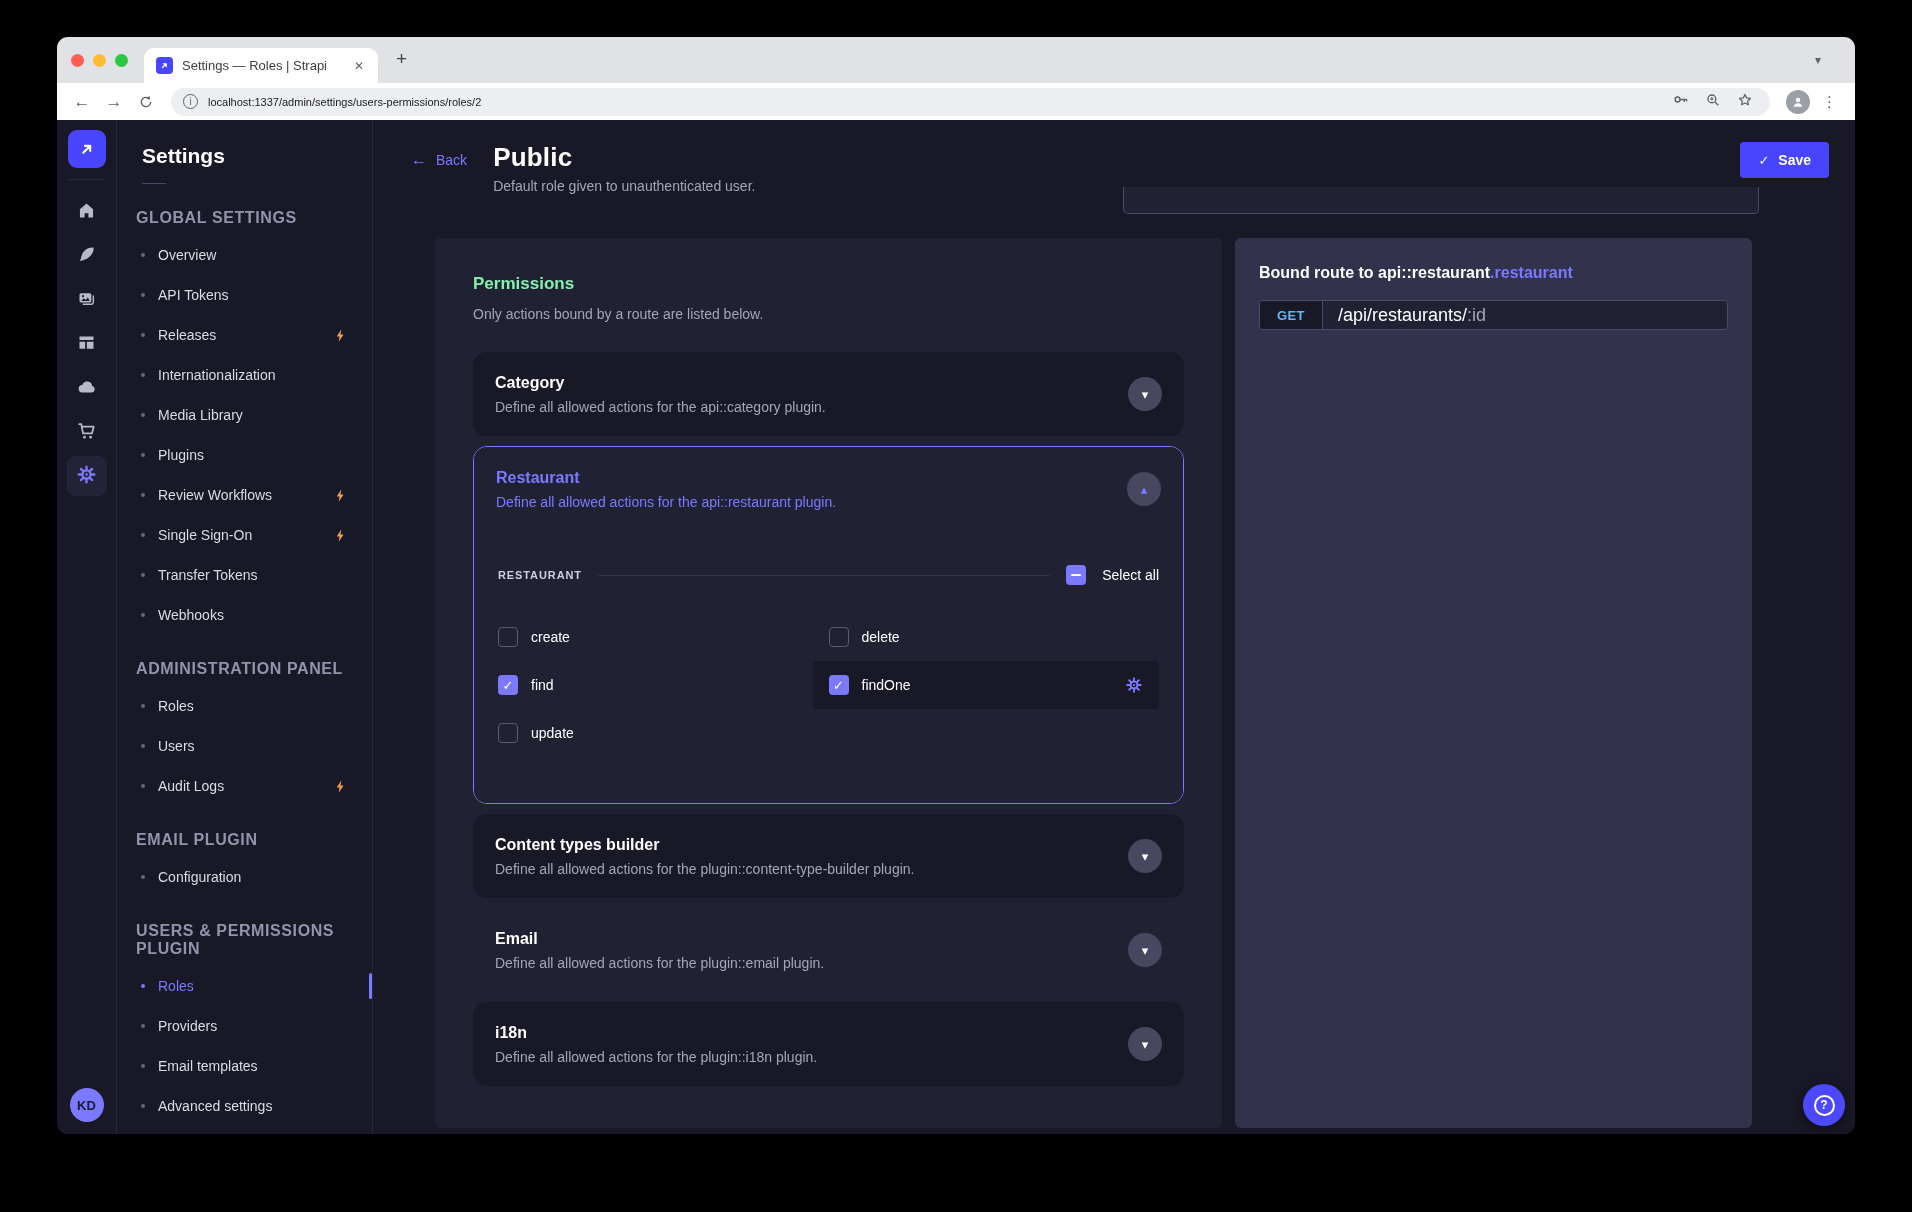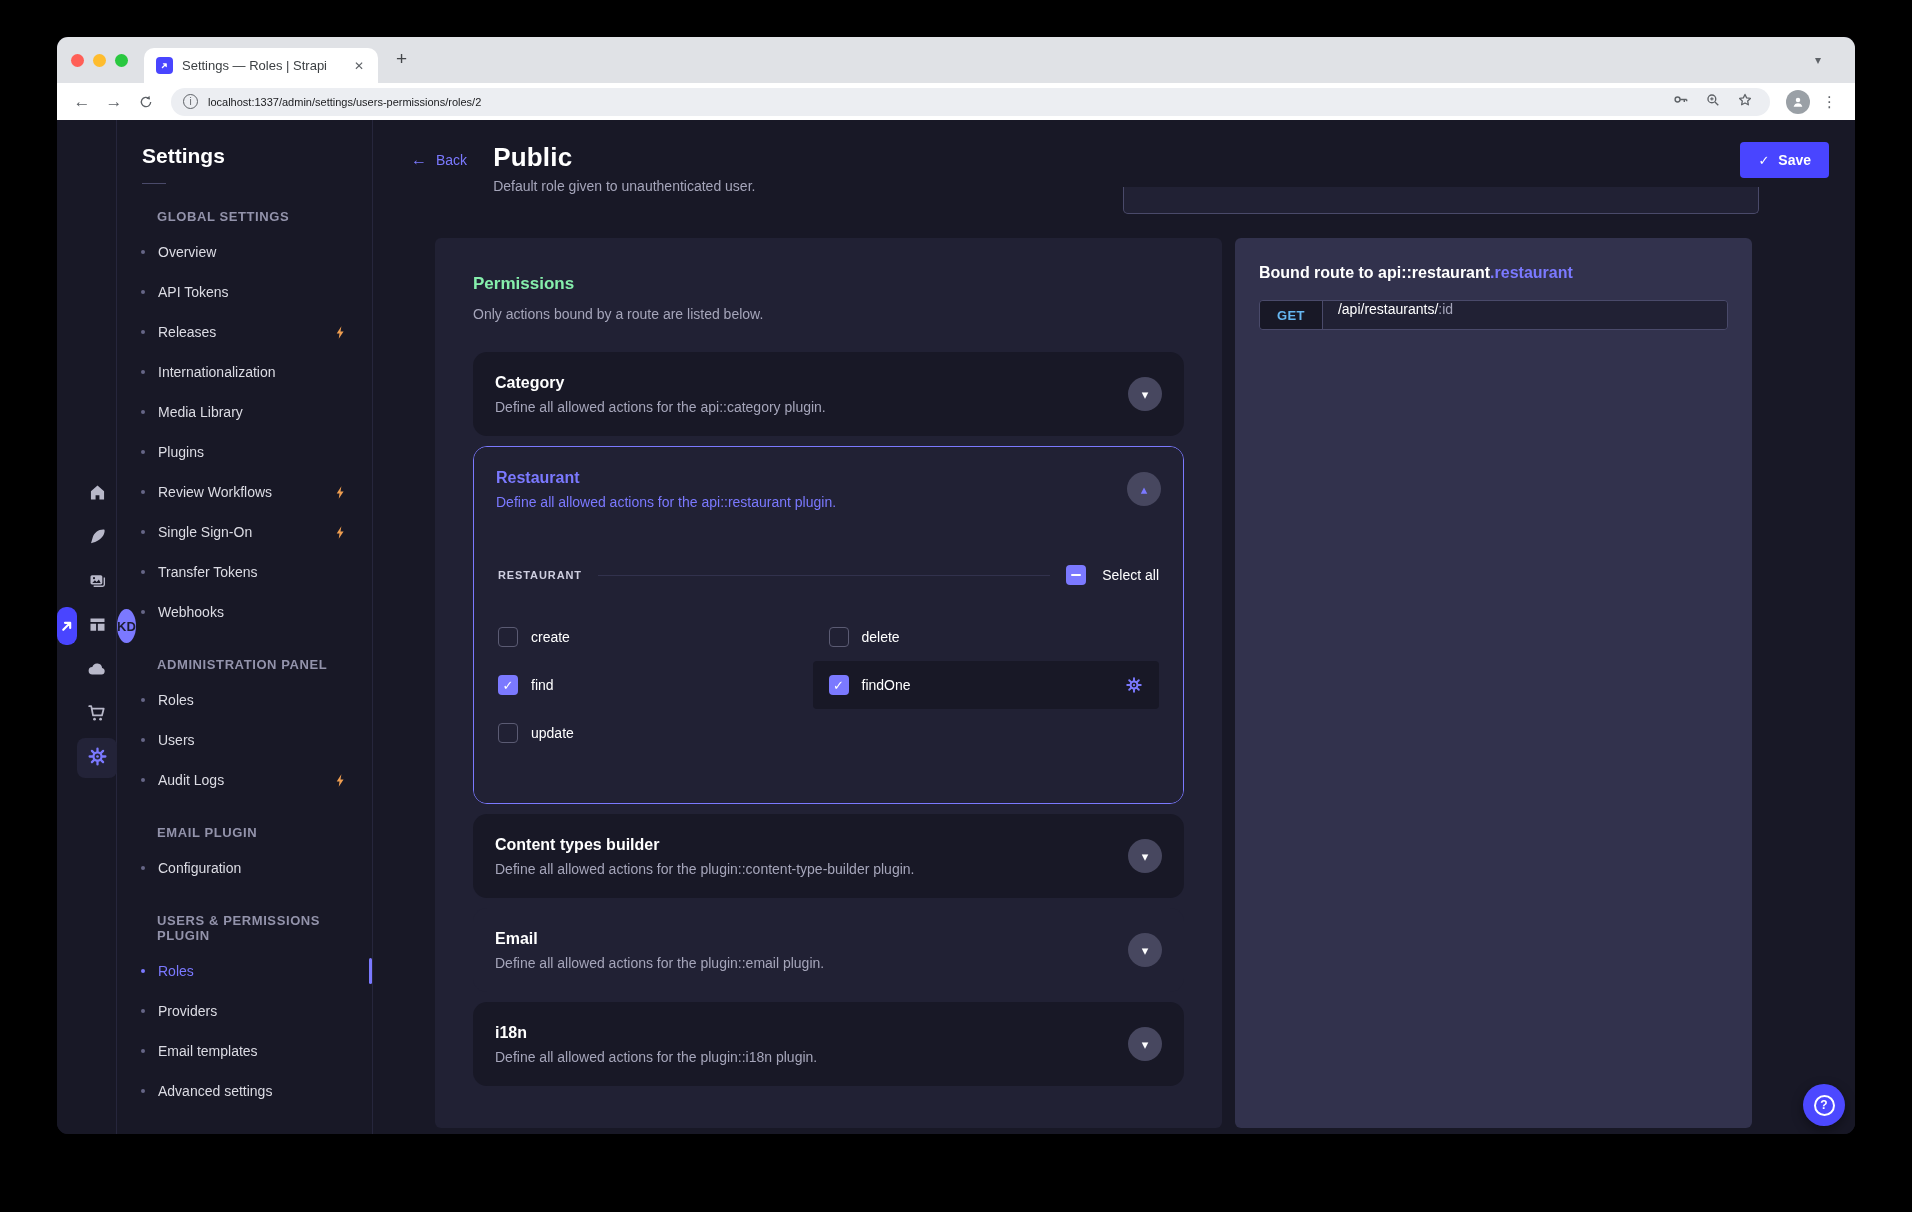--- a/index.html
+++ b/index.html
@@ -32,32 +32,32 @@
   .info-badge{ width:15px; height:15px; border:1.6px solid #5f6368; border-radius:50%; color:#5f6368;
     font-size:10px; display:flex; align-items:center; justify-content:center; flex:none; }
   .url-text{ font-size:11px; color:#202124; flex:1; white-space:nowrap; overflow:hidden; }
   .url-icons{ display:flex; align-items:center; gap:14px; padding-right:10px; }
   .chrome-avatar{ width:24px; height:24px; border-radius:50%; background:#9aa0a6; display:flex; align-items:center; justify-content:center; margin-left:4px; }
   .dots{ color:#5f6368; font-size:15px; letter-spacing:0; padding:0 6px; }
 
   
   .app{ height:1014px; display:flex; background:#181826; position:relative; }
 
-  .rail{ width:60px; flex:none; border-right:1px solid #26263c; display:flex; flex-direction:row; align-items:center; padding:10px 0 12px; }
+  .rail{ width:60px; flex:none; border-right:1px solid #26263c; display:flex; flex-direction:column; align-items:center; padding:10px 0 12px; }
   .rail-logo{ width:38px; height:38px; border-radius:9px; background:#4945ff; display:flex; align-items:center; justify-content:center; }
   .rail-divider{ width:36px; height:1px; background:#2c2c44; margin:11px 0 8px; }
   .rail-btn{ width:40px; height:40px; margin:4px 0; border-radius:8px; display:flex; align-items:center; justify-content:center; background:transparent; border:none; }
   .rail-btn.active{ background:#232338; }
   .rail-spacer{ flex:1; }
   .rail-avatar{ width:34px; height:34px; border-radius:50%; background:#7b79ff; color:#1c1c30; font-weight:700; font-size:13px; display:flex; align-items:center; justify-content:center; }
 
   .subnav{ width:256px; flex:none; border-right:1px solid #26263c; padding-top:24px; overflow:hidden; }
   .subnav-title{ padding:0 25px; font-size:21px; font-weight:700; color:#fff; }
   .subnav-divider{ width:24px; height:1px; background:#4a4a6a; margin:15px 25px 2px; }
-  .nav-section-header{ margin:25px 40px 8px; font-size:13px; font-weight:700; letter-spacing:.6px; color:#9393ab; }
+  .nav-section-header{ margin:25px 19px 8px; font-size:16px; font-weight:700; letter-spacing:.6px; color:#9393ab; }
   .nav-ul{ list-style:none; margin:0; padding:0 24px; }
   .nav-item{ height:40px; display:flex; align-items:center; gap:13px; font-size:14px; color:#dcdce4; position:relative; cursor:pointer; }
   .bullet{ width:4px; height:4px; border-radius:50%; background:#666687; flex:none; }
   .nav-item.active{ color:#7b79ff; }
   .nav-item.active .bullet{ background:#7b79ff; }
   .nav-item.active::after{ content:''; position:absolute; right:-24px; top:50%; transform:translateY(-50%);
     width:3px; height:26px; border-radius:2px; background:#7b79ff; }
   .bolt{ margin-left:auto; display:flex; }
 
   .main{ flex:1; display:flex; flex-direction:column; position:relative; min-width:0; }
@@ -106,21 +106,21 @@
   .cb.checked{ background:#7b79ff; color:#fff; font-size:13px; font-weight:700; }
   .cb.indeterminate{ background:#7b79ff; }
   .cb .dash{ width:10px; height:2.5px; border-radius:1px; background:#fff; }
 
   .route-panel{ width:517px; flex:none; background:#32324d; border-radius:6px; padding:26px 24px; }
   .route-heading{ margin:0 0 18px; font-size:16px; font-weight:600; color:#fff; }
   .route-heading .accent{ color:#7b79ff; }
   .route-box{ display:flex; height:30px; border:1px solid #4a4a6a; border-radius:4px; overflow:hidden; }
   .method{ background:#181826; color:#66b7f1; font-size:13px; font-weight:700; display:flex; align-items:center;
     padding:0 17px; border-right:1px solid #4a4a6a; letter-spacing:.4px; }
-  .path{ background:#212134; flex:1; display:flex; padding:0 15px; font-size:14px; color:#fff; }
+  .path{ background:#212134; flex:1; display:flex; align-items:center; padding:0 15px; font-size:18px; color:#fff; }
   .path .param{ color:#a5a5ba; }
 
   .help-fab{ position:absolute; right:10px; bottom:8px; width:42px; height:42px; border-radius:50%;
     background:#4c48ff; border:none; display:flex; align-items:center; justify-content:center; box-shadow:0 4px 12px rgba(0,0,0,.4); }
   .help-q{ width:21px; height:21px; border:2px solid #fff; border-radius:50%; color:#fff; font-size:12px;
     font-weight:700; display:flex; align-items:center; justify-content:center; }
 </style>
 </head>
 <body>
 

